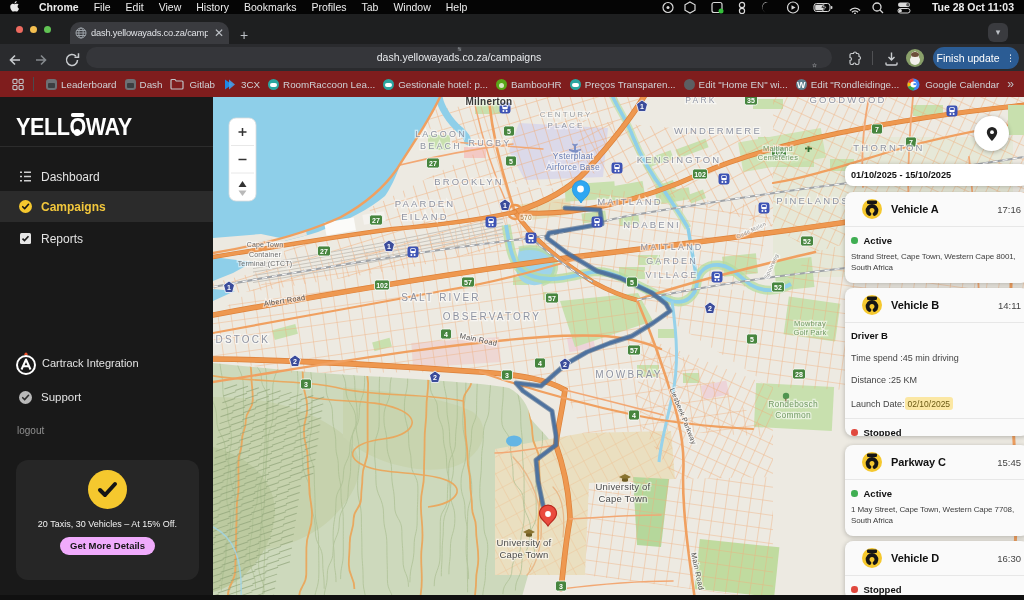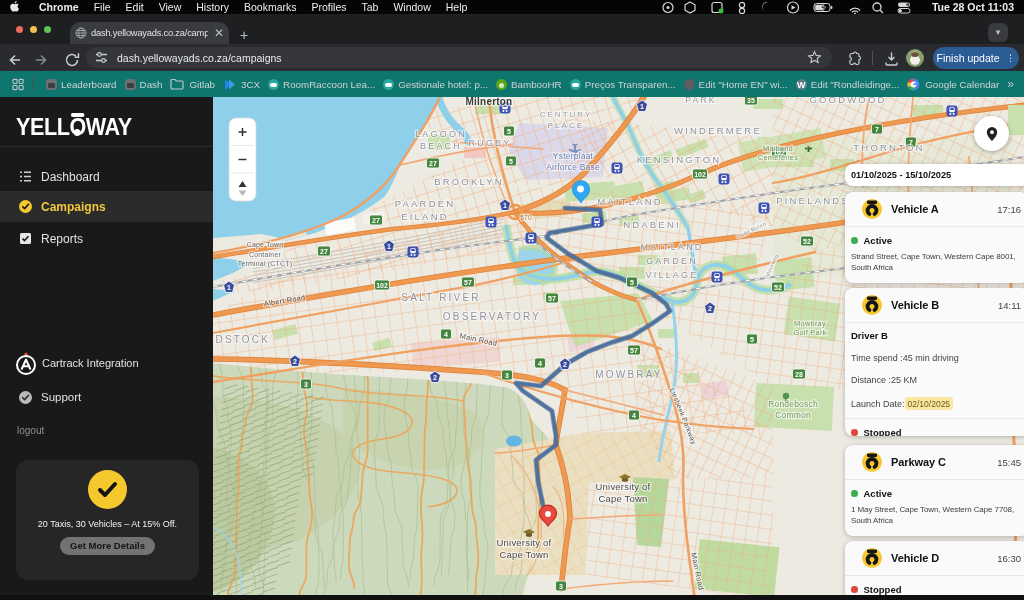--- a/index.html
+++ b/index.html
@@ -1,22 +1,22 @@
 <!DOCTYPE html>
 <html><head><meta charset="utf-8"><title>dash</title><style>
 *{margin:0;padding:0;box-sizing:border-box;}
 html,body{width:1024px;height:600px;overflow:hidden;font-family:"Liberation Sans",sans-serif;background:#1a1a1a;}
 .menubar{position:absolute;left:0;top:0;width:1024px;height:14px;background:#050505;color:#ededed;font-size:10.5px;display:flex;align-items:center;}
 .menubar .mi{margin-right:15px;white-space:nowrap;}
 .tabbar{position:absolute;left:0;top:14px;width:1024px;height:30px;background:#1e1f20;}
 .tl{position:absolute;top:12px;width:7px;height:7px;border-radius:50%;}
 .tab{position:absolute;left:70px;top:8px;width:159px;height:22px;background:#3a3b3f;border-radius:10px 10px 0 0;color:#dfe1e5;font-size:10px;display:flex;align-items:center;padding:0 5px;}
 .toolbar{position:absolute;left:0;top:44px;width:1024px;height:27px;background:#2a2b2e;}
-.omni{position:absolute;left:86px;top:47px;width:746px;height:21px;background:#35363a;border-radius:11px;color:#e8eaed;font-size:10.5px;display:flex;align-items:center;}
-.bookbar{position:absolute;left:0;top:71px;width:1024px;height:26px;background:#0f766e;color:#cfd2d6;font-size:9.8px;display:flex;align-items:center;}
+.omni{position:absolute;left:86px;top:47px;width:746px;height:21px;background:#35363a;border-radius:11px;color:#e8eaed;font-size:10.5px;display:flex;align-items:center;flex-direction:column;}
+.bookbar{position:absolute;left:0;top:71px;width:1024px;height:26px;background:#7f1d1d;color:#cfd2d6;font-size:9.8px;display:flex;align-items:center;}
 .bm{display:flex;align-items:center;margin-right:8px;white-space:nowrap;}
 .bm .fav{width:11px;height:11px;border-radius:3px;margin-right:4px;flex:0 0 auto;}
 .sidebar{position:absolute;left:0;top:97px;width:213px;height:503px;background:#191919;color:#e9e9e9;}
 .logo{position:absolute;left:16px;top:16px;color:#fff;font-weight:700;font-size:24px;letter-spacing:-0.5px;transform:scaleX(.9);transform-origin:left;}
 .navrow{position:absolute;left:0;width:213px;height:31px;display:flex;align-items:center;font-size:12px;color:#e3e3e3;}
 .navrow .nicon{width:13px;height:13px;margin-left:19px;margin-right:9px;flex:0 0 auto;}
 .svcard{position:absolute;left:16px;top:363px;width:183px;height:120px;background:#262626;border-radius:12px;text-align:center;color:#fff;}
 .panelcard{position:absolute;left:845px;width:184px;background:#fafafa;border-radius:8px;box-shadow:0 1px 5px rgba(0,0,0,.25);overflow:hidden;}
 .vhead{display:flex;align-items:center;padding:7px 8px 7px 17px;}
 .vtitle{font-weight:700;font-size:11px;color:#111;flex:1;letter-spacing:-0.1px;}
@@ -985,21 +985,21 @@
         <path d="M5.5 18.5L10 8.5l4.5 10M7.3 15.3h5.4" stroke="#fff" stroke-width="2" fill="none" stroke-linejoin="round"></path>
       </svg>Cartrack Integration</div>
     <div class="navrow" style="top:286px;height:28px;font-size:11.5px"><svg class="nicon" viewBox="0 0 14 14">
         <circle cx="7" cy="7" r="7" fill="#b9b9b9"></circle>
         <path d="M4 7.2l2.1 2.1L10.3 4.6" stroke="#2a2a2a" stroke-width="1.7" fill="none" stroke-linecap="round"></path>
       </svg>Support</div>
     <div style="position:absolute;left:17px;top:328px;color:#8f8f8f;font-size:10px">logout</div>
     <div class="svcard"><svg width="39" height="39" viewBox="0 0 39 39" style="margin-top:10px">
         <circle cx="19.5" cy="19.5" r="19.5" fill="#f5c82e"></circle>
         <path d="M12 20l5 5 10-11" stroke="#151515" stroke-width="4" fill="none" stroke-linecap="round" stroke-linejoin="round"></path>
-      </svg><div style="font-size:9px;margin-top:6px;color:#f2f2f2">20 Taxis, 30 Vehicles – At 15% Off.</div><div style="margin:8px auto 8px;width:95px;height:18px;background:#737373;border-radius:9px;color:#151515;font-size:9.5px;font-weight:700;line-height:18px">Get More Details</div></div>
+      </svg><div style="font-size:9px;margin-top:6px;color:#f2f2f2">20 Taxis, 30 Vehicles – At 15% Off.</div><div style="margin:8px auto 8px;width:95px;height:18px;background:#f0abfc;border-radius:9px;color:#151515;font-size:9.5px;font-weight:700;line-height:18px">Get More Details</div></div>
   </div>
 <div class="panelcard" style="top:164px;height:22px;display:flex;align-items:center;background:#fff">
     <span style="font-size:9.2px;font-weight:700;color:#111;margin-left:6px;letter-spacing:0">01/10/2025 - 15/10/2025</span>
   </div>
 <div class="panelcard" style="top:192px;height:91px">
     <div class="vhead">
       <svg width="20" height="20" viewBox="0 0 20 20" style="margin-right:9px;flex:0 0 auto">
         <circle cx="10" cy="10" r="10" fill="#f5c82e"></circle>
         <rect x="5" y="1.4" width="10" height="3.6" rx="1.2" fill="#151515"></rect>
         <path d="M7.48 15.0 A 4.4 4.4 0 1 1 12.52 15.0" fill="none" stroke="#151515" stroke-width="3.8" stroke-linecap="round"></path>

